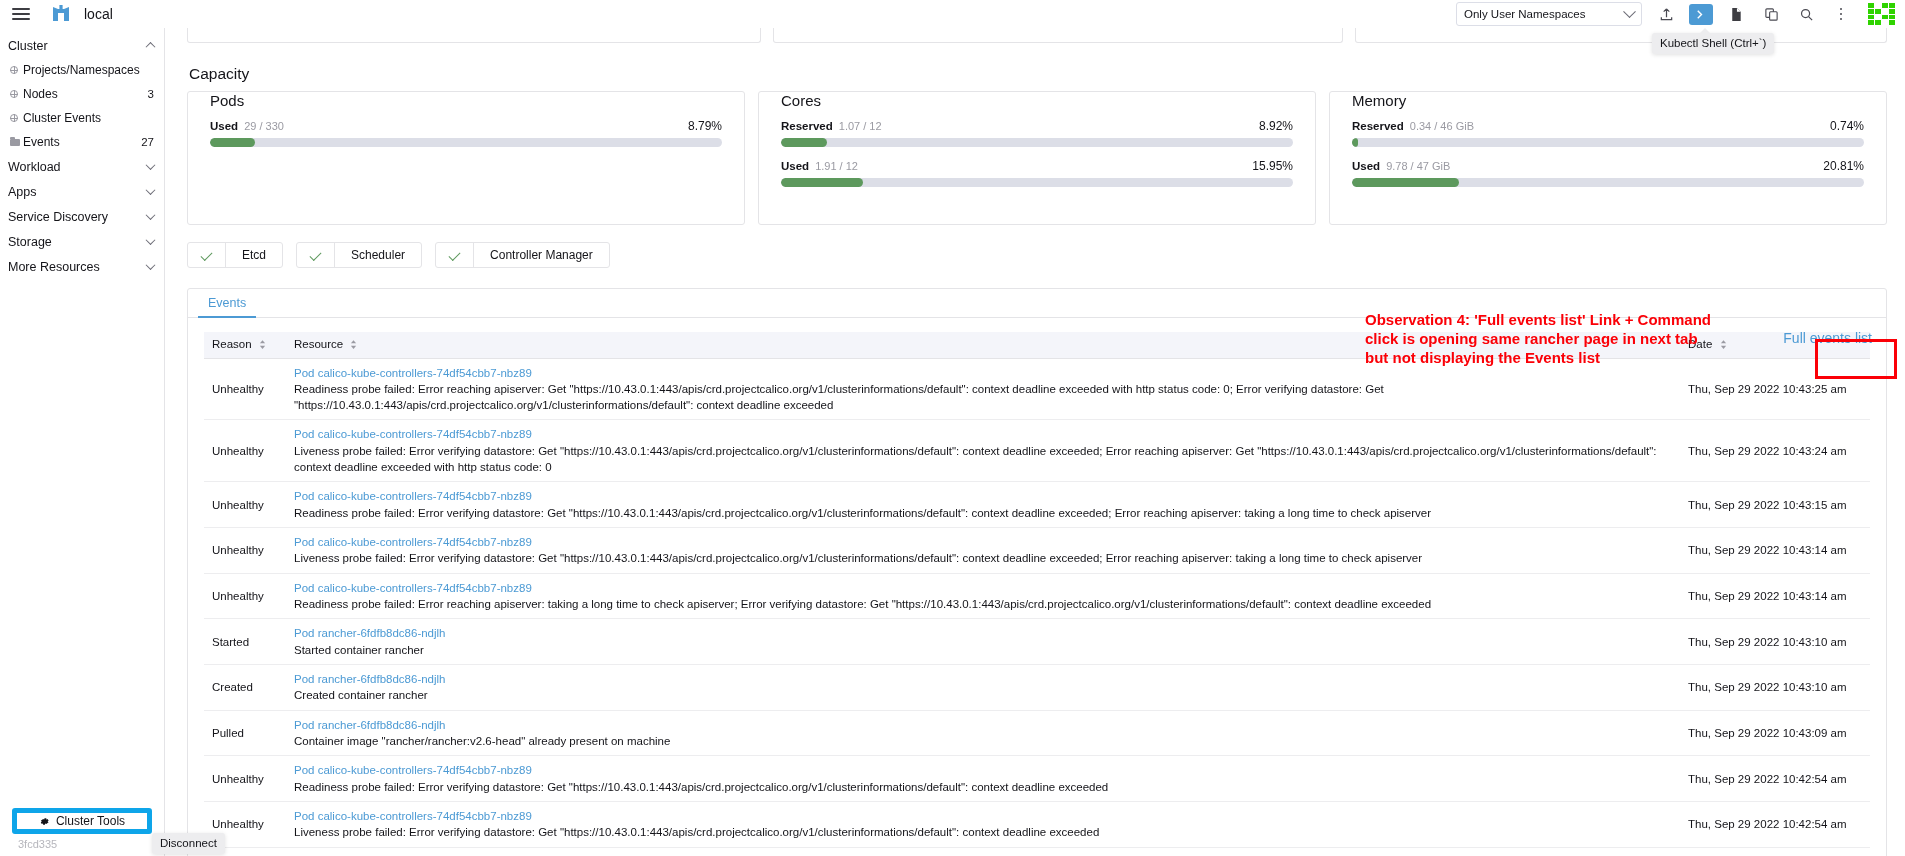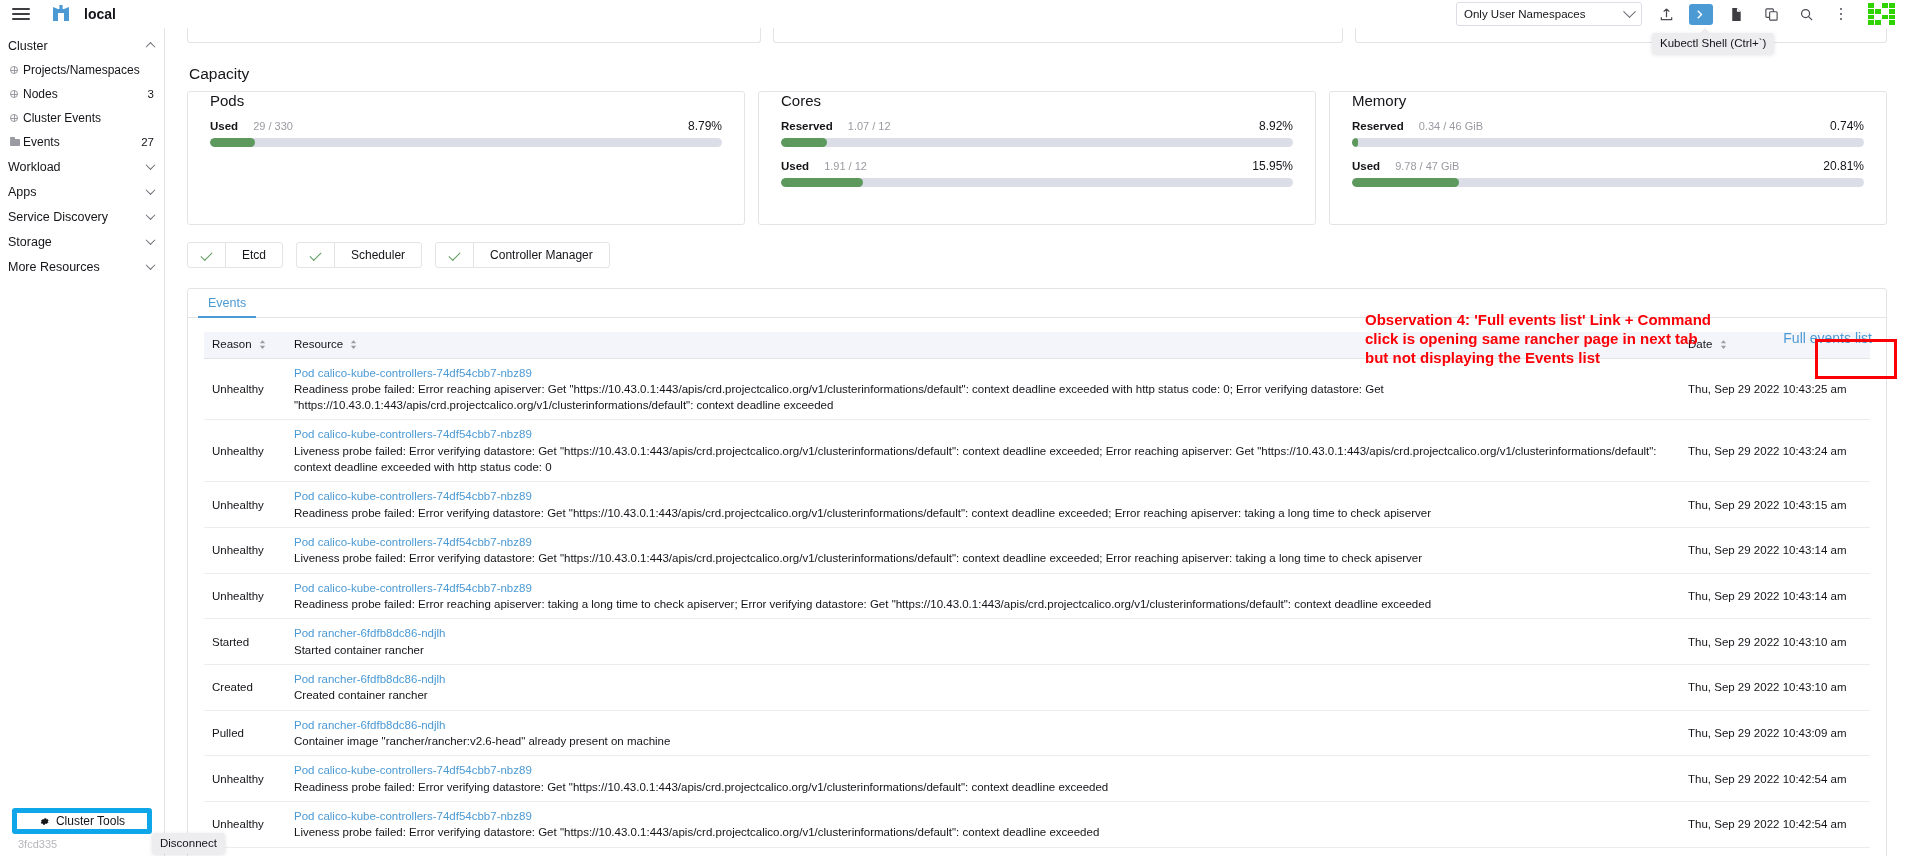--- a/index.html
+++ b/index.html
@@ -18,21 +18,21 @@
     height: 28px; flex: 0 0 28px;
     display: flex; align-items: center;
     padding: 0 0 0 8px;
     background: #fff;
     position: relative; z-index: 40;
   }
   .burger { width: 26px; height: 20px; display:flex; flex-direction:column; justify-content:center; gap:3px; cursor:pointer; padding-left:4px;}
   .burger span { display:block; height:2px; background:#3d3d42; width:18px; border-radius:1px; }
   .brand-logo { margin-left: 14px; width: 26px; height: 20px; position: relative; }
   .brand-logo svg { display:block; }
-  .brand-name { margin-left: 10px; font-size: 14px; color: #141419; font-weight: bold; }
+  .brand-name { margin-left: 10px; font-size: 14px; color: #141419; }
   .header-spacer { flex: 1 1 auto; }
   .ns-select {
     width: 186px; height: 24px;
     border: 1px solid #dcdee7; border-radius: 3px;
     background: #fff; display: flex; align-items: center;
     padding: 0 7px; font-size: 11.5px; color: #141419;
     position: relative; margin-right: 12px;
   }
   .ns-select .ns-label { flex: 1 1 auto; white-space: nowrap; overflow: hidden; }
   .chev { width: 9px; height: 9px; border-right: 1.4px solid #6c6c76; border-bottom: 1.4px solid #6c6c76;
@@ -121,21 +121,21 @@
   .cap-row { display: flex; gap: 13px; }
   .cap-card {
     flex: 1 1 0; border: 1px solid #e4e4e7; border-radius: 3px;
     background: #fff; padding: 0 22px 20px 22px; min-height: 134px;
   }
   .cap-card h3 { margin: 0 0 10px 0; font-size: 15px; font-weight: normal; color: #141419; }
   .meter { margin-bottom: 12px; }
   .meter:last-child { margin-bottom: 0; }
   .meter-head { display: flex; align-items: baseline; font-size: 11.5px; margin-bottom: 5px; }
   .meter-head .mlabel { font-weight: bold; color: #141419; font-size: 11.5px; }
-  .meter-head .mfrac { color: #9a9aa2; margin-left: 15px; font-size: 11px; }
+  .meter-head .mfrac { color: #9a9aa2; margin-left: 6px; font-size: 11px; }
   .meter-head .mpct { margin-left: auto; color: #141419; font-size: 12px; }
   .bar { height: 9px; border-radius: 5px; background: #dcdee7; overflow: hidden; }
   .bar > i { display: block; height: 100%; background: #5d995d; border-radius: 5px; }
 
   .status-row { display: flex; gap: 13px; margin-top: 17px; }
   .status-pill {
     display: flex; align-items: stretch; height: 26px;
     border: 1px solid #e4e4e7; border-radius: 3px; background: #fff;
     font-size: 12px; overflow: hidden;
   }

